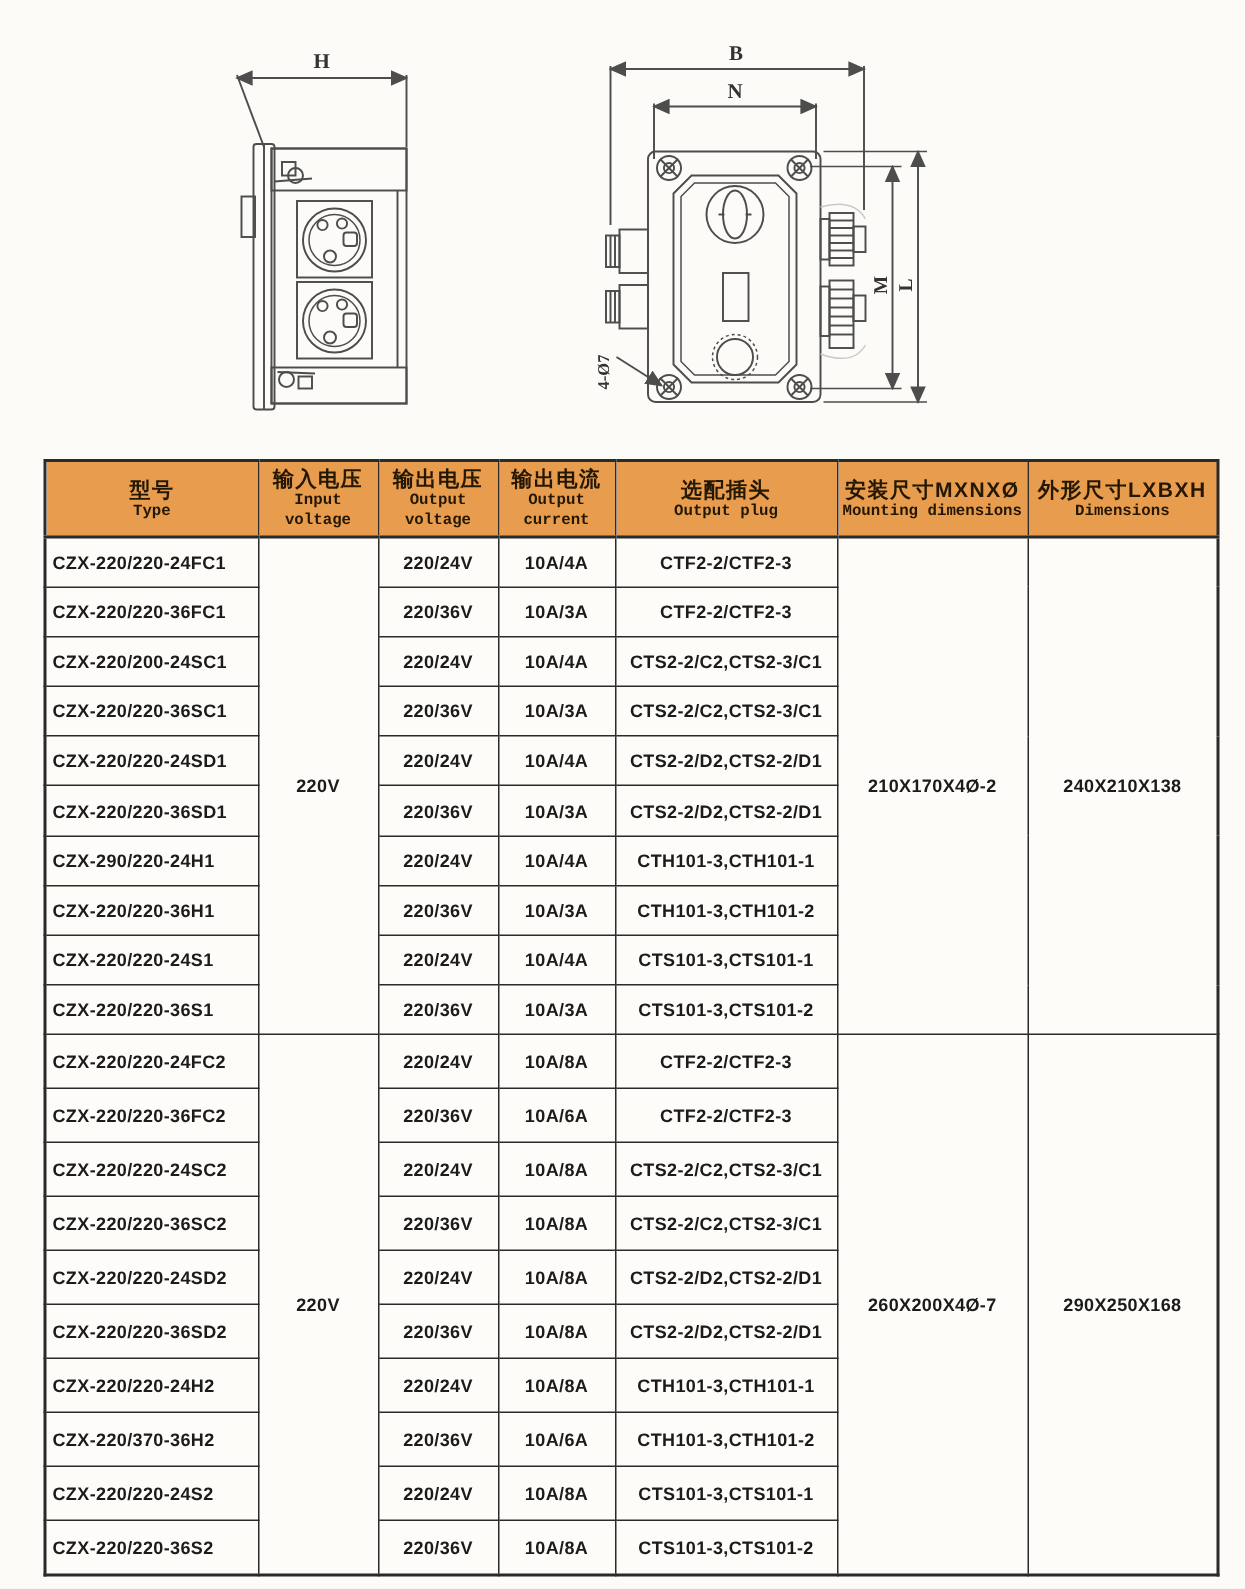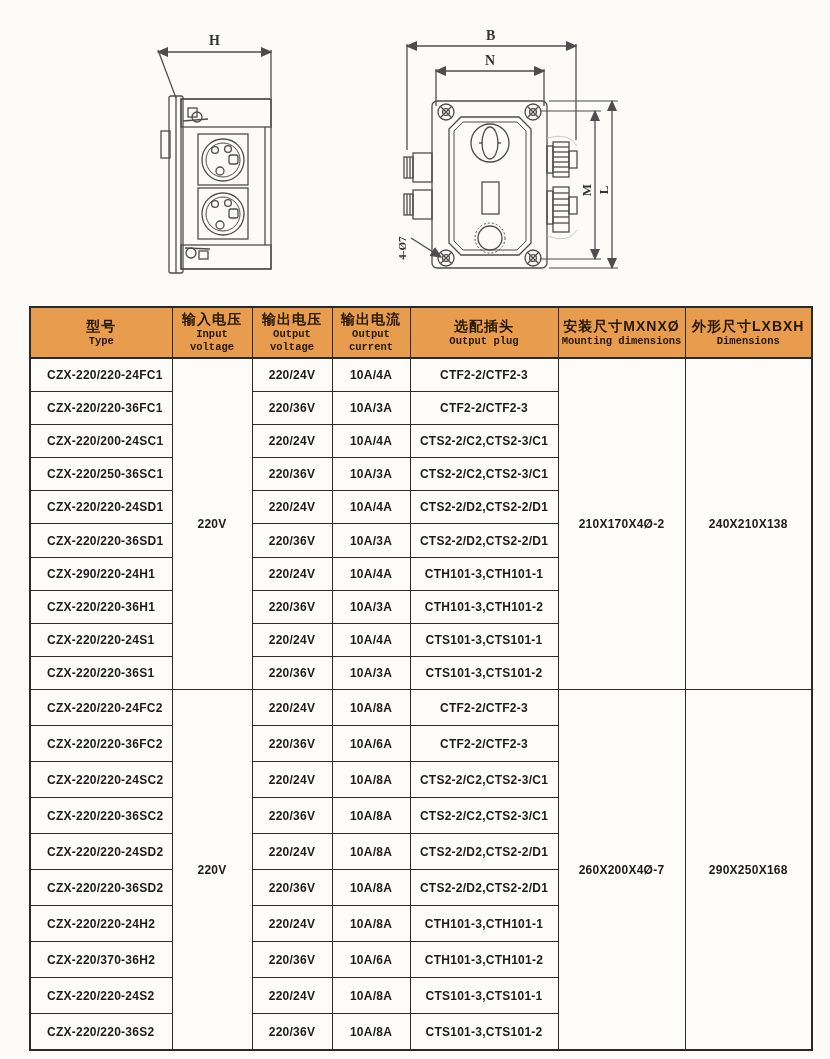--- a/index.html
+++ b/index.html
@@ -20,21 +20,21 @@
   .spec-table th, .spec-table td { border:1.6px solid var(--line); overflow:hidden; }
   .spec-table { border:2.5px solid var(--line); }
   .spec-table thead th {
     background:var(--header-bg);
     border-top:2.5px solid var(--line); border-bottom:2.5px solid var(--line);
     padding:3px 1px; color:#241703;
   }
   .hz { font-size:14px; font-weight:700; letter-spacing:1px; line-height:17px; }
   .he { font-size:10.5px; font-weight:700; line-height:13px;font-family:Liberation Mono, monospace; }
   .spec-table td { font-size:12px; font-weight:700; letter-spacing:.25px; background:#fdfcf9; }
-  td.model { text-align:left; padding-left:16px; }
+  td.model { text-align:left; padding-left:4px; }
   td.mid   { text-align:center; }
   tbody.group-a tr { height:33.2px; }
   tbody.group-b tr { height:36px; }
 </style>
 </head>
 <body>
 
 <div class="page">
 
   <div class="drawings">
@@ -240,21 +240,21 @@
           <td class="mid">10A/3A</td>
           <td class="mid">CTF2-2/CTF2-3</td>
         </tr>
         <tr>
           <td class="model">CZX-220/200-24SC1</td>
           <td class="mid">220/24V</td>
           <td class="mid">10A/4A</td>
           <td class="mid">CTS2-2/C2,CTS2-3/C1</td>
         </tr>
         <tr>
-          <td class="model">CZX-220/250-36SC1</td>
+          <td class="model">CZX-220/220-36SC1</td>
           <td class="mid">220/36V</td>
           <td class="mid">10A/3A</td>
           <td class="mid">CTS2-2/C2,CTS2-3/C1</td>
         </tr>
         <tr>
           <td class="model">CZX-220/220-24SD1</td>
           <td class="mid">220/24V</td>
           <td class="mid">10A/4A</td>
           <td class="mid">CTS2-2/D2,CTS2-2/D1</td>
         </tr>

